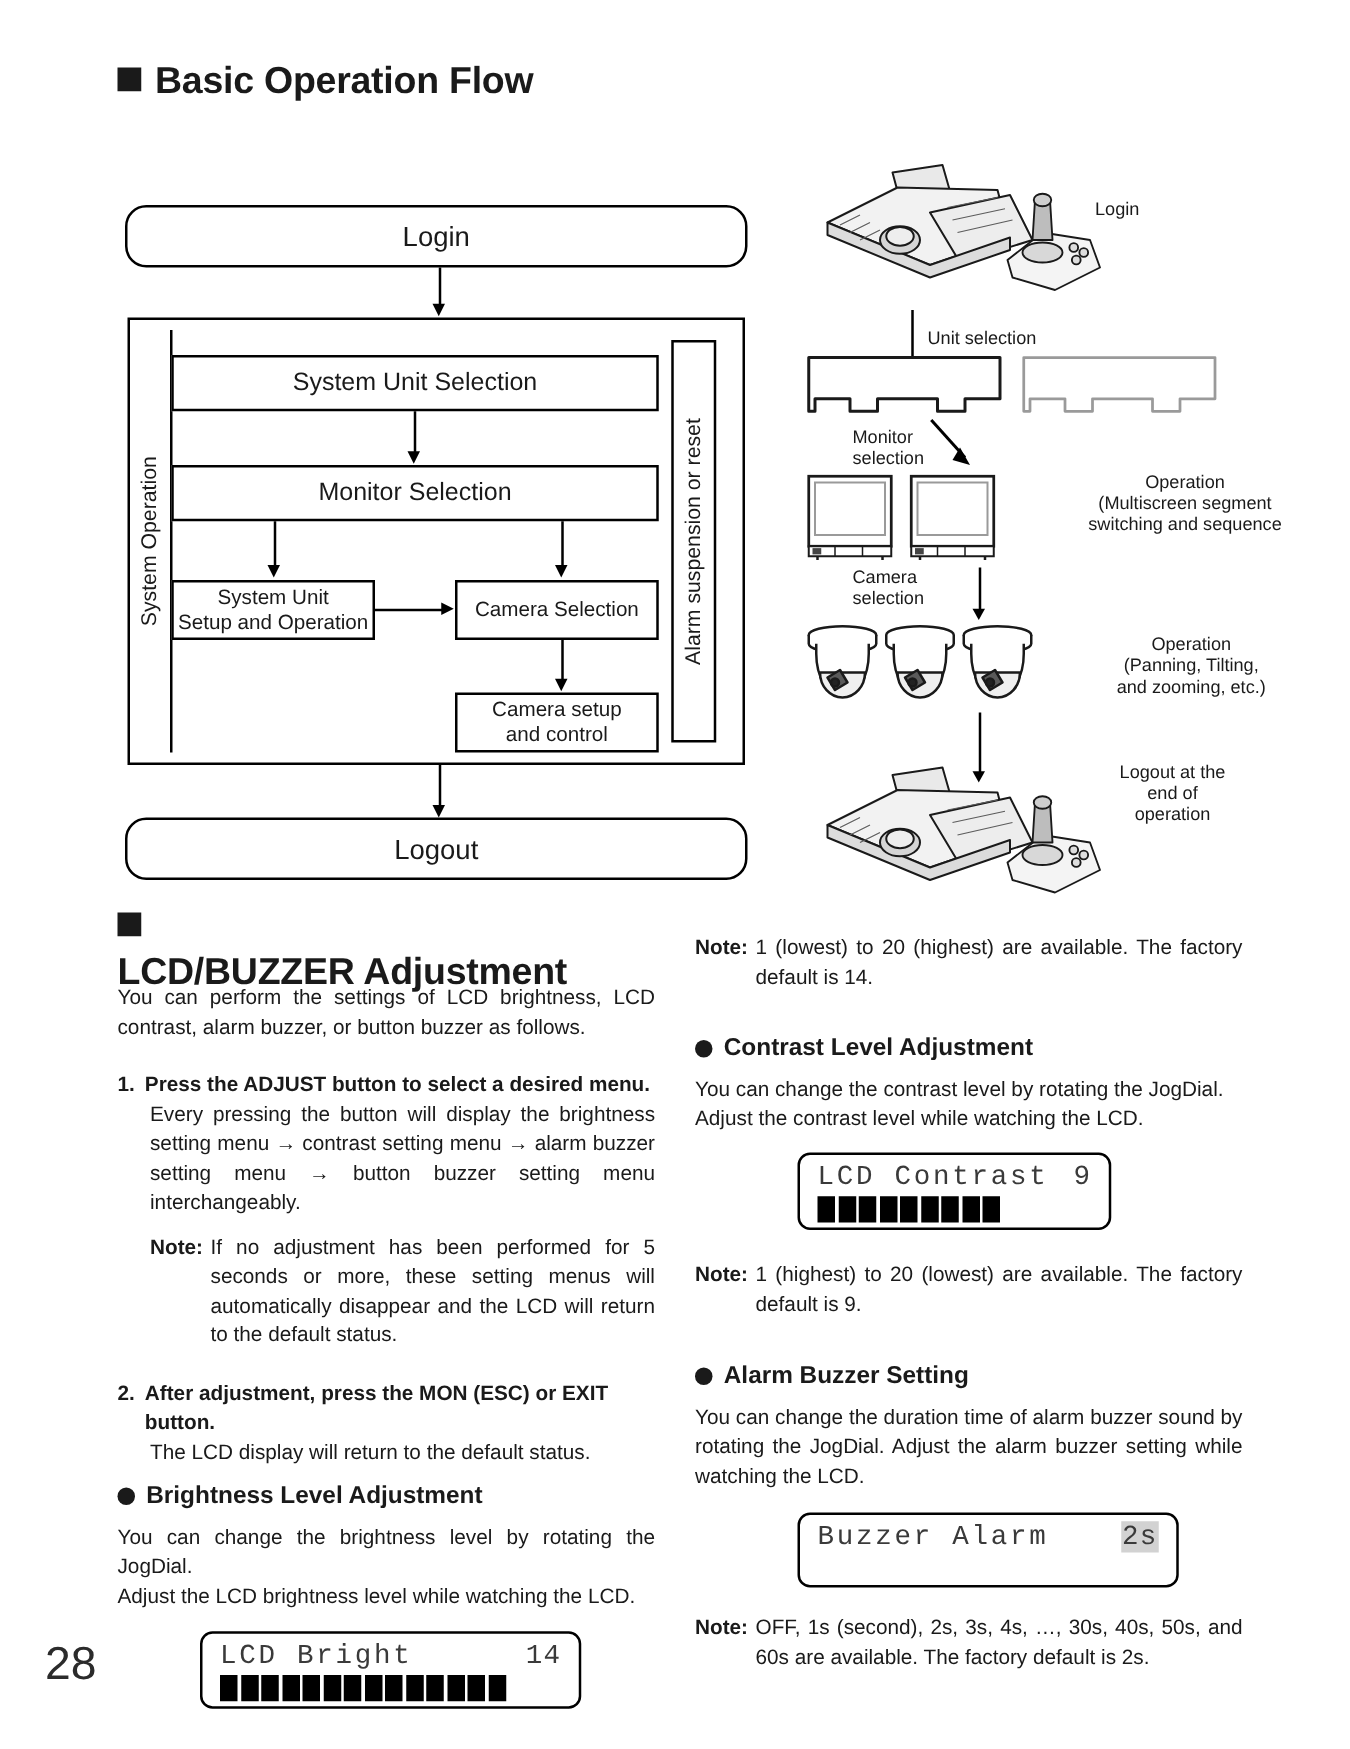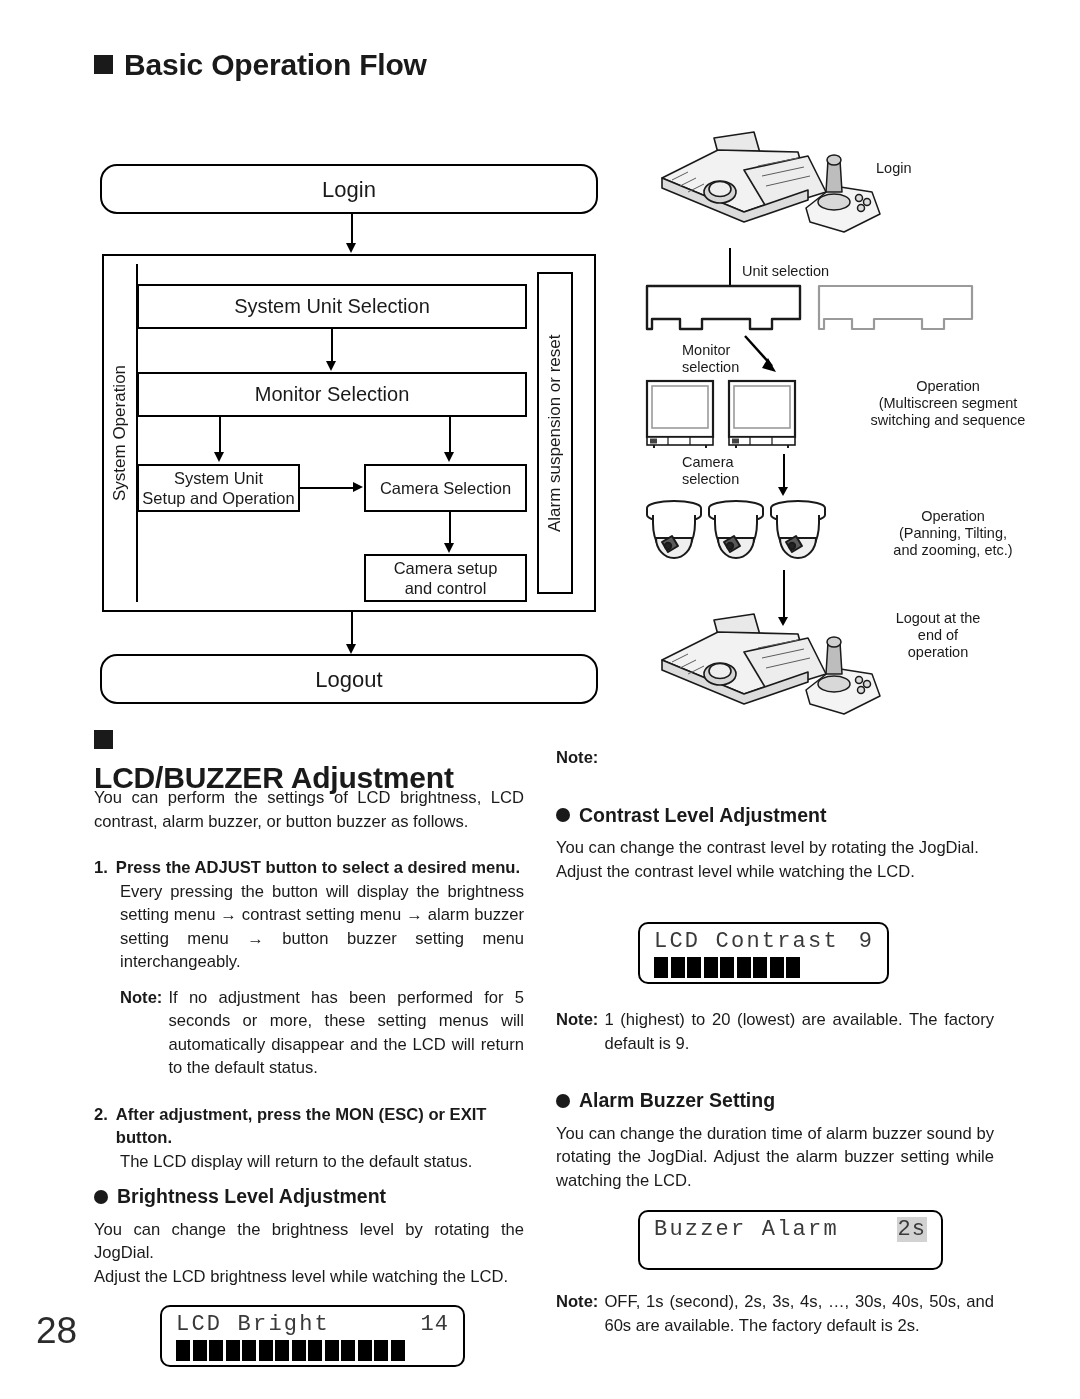--- a/index.html
+++ b/index.html
@@ -389,20 +389,21 @@
         <span class="seg"></span>
         <span class="seg"></span>
         <span class="seg"></span>
         <span class="seg"></span>
       </div>
   </div>
 
   <div class="col" style="left:556px;top:746px;width:438px;">
     <div class="note">
       <span class="lbl">Note:</span>
+      <span class="bdy just">1 (lowest) to 20 (highest) are available. The factory default is 14.</span>
     </div>
 
     <div class="gap-l"></div>
 
     <div class="h-dot">
       <span class="dot"></span>
       <span>Contrast Level Adjustment</span>
     </div>
     <p>You can change the contrast level by rotating the JogDial.</p>
     <p>Adjust the contrast level while watching the LCD.</p>

